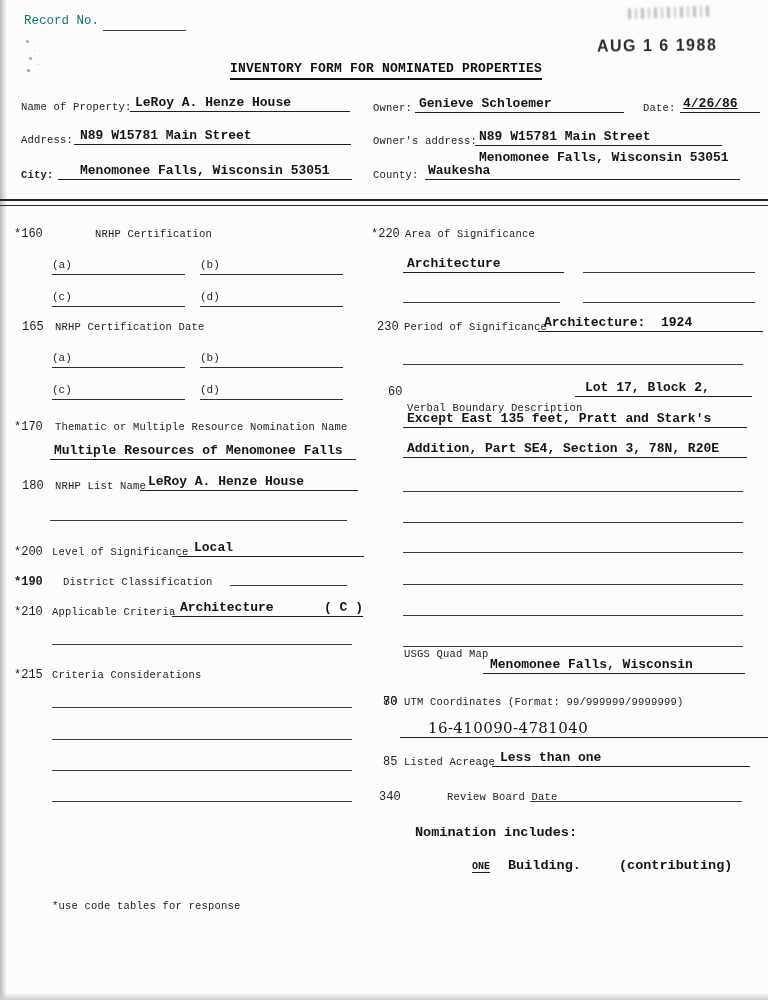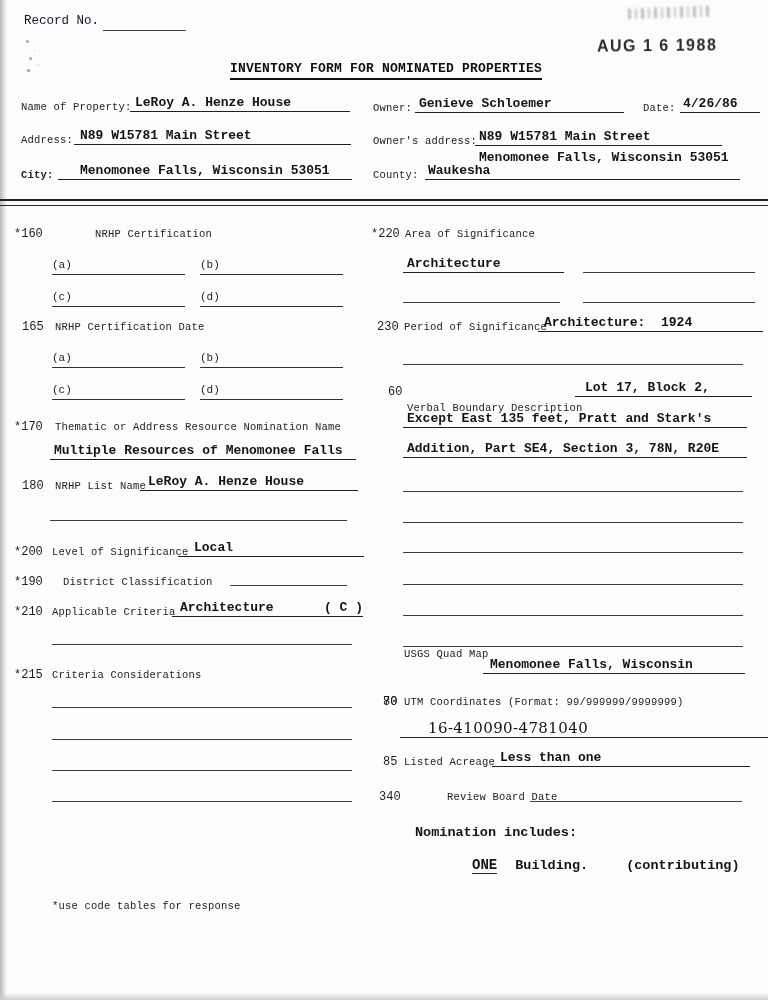--- a/index.html
+++ b/index.html
@@ -3,21 +3,21 @@
 <meta charset="utf-8">
 <style>
   html,body{margin:0;padding:0;background:#e8e8e8;}
   #page{
     position:relative;width:768px;height:1000px;margin:0 auto;
     background:#fcfcfc;overflow:hidden;
     font-family:"Liberation Mono",monospace;color:#1c1c1c;
   }
   .abs{position:absolute;}
   .lbl{font:10.5px/13px "Liberation Mono",monospace;color:#232323;letter-spacing:.2px;white-space:pre;}
-  .lbl-lg{font:12.5px/15px "Liberation Mono",monospace;color:#0f172a;white-space:pre;text-align:center;}
+  .lbl-lg{font:12.5px/15px "Liberation Mono",monospace;color:#0f766e;white-space:pre;text-align:center;}
   .num{font:12px/14px "Liberation Mono",monospace;color:#1d1d1d;white-space:pre;}
   .val{font:13px/16px "Liberation Mono",monospace;font-weight:600;color:#141414;white-space:pre;}
   .uval{border-bottom:1.6px solid #1f1f1f;}
   .line{border-bottom:1.4px solid #3c3c3c;height:0;}
   .slot{font:11px/14px "Liberation Mono",monospace;color:#1d1d1d;border-bottom:1.5px solid #2e2e2e;height:16px;}
   .title{
     font:bold 13px/17px "Liberation Mono",monospace;color:#101010;
     border-bottom:2px solid #141414;padding-bottom:1px;letter-spacing:.2px;white-space:pre;
   }
   .rule2{border-top:2.2px solid #222;border-bottom:1.6px solid #2a2a2a;height:4px;}
@@ -56,21 +56,21 @@
   <div class="abs title" style="left:230px;top:60px;">INVENTORY FORM FOR NOMINATED PROPERTIES</div>
 
   <div class="abs smudge" style="left:628px;top:7px;"></div>
   <div class="abs stamp-date" style="left:597px;top:37px;">AUG 1 6 1988</div>
 
   <div class="abs lbl" style="left:21px;top:101px;">Name of Property:</div>
   <div class="abs val uval" style="left:130px;top:95px;width:215px;padding-left:5px;">LeRoy A. Henze House</div>
   <div class="abs lbl" style="left:373px;top:102px;">Owner:</div>
   <div class="abs val uval" style="left:415px;top:96px;width:205px;padding-left:4px;">Genieve Schloemer</div>
   <div class="abs lbl" style="left:643px;top:102px;">Date:</div>
-  <div class="abs val uval" style="left:680px;top:96px;width:77px;padding-left:3px;">4/26/86</div>
+  <div class="abs val uval" style="left:680px;top:96px;width:77px;padding-left:3px;text-decoration:underline;">4/26/86</div>
 
   <div class="abs lbl" style="left:21px;top:134px;">Address:</div>
   <div class="abs val uval" style="left:74px;top:128px;width:271px;padding-left:6px;">N89 W15781 Main Street</div>
   <div class="abs lbl" style="left:373px;top:135px;">Owner's address:</div>
   <div class="abs val uval" style="left:475px;top:129px;width:243px;padding-left:4px;">N89 W15781 Main Street</div>
   <div class="abs val" style="left:479px;top:150px;">Menomonee Falls, Wisconsin 53051</div>
 
   <div class="abs lbl" style="left:21px;top:169px;font-weight:bold;">City:</div>
   <div class="abs val uval" style="left:58px;top:163px;width:272px;padding-left:22px;">Menomonee Falls, Wisconsin 53051</div>
   <div class="abs lbl" style="left:373px;top:169px;">County:</div>
@@ -88,33 +88,33 @@
 
   <div class="abs num" style="left:22px;top:320px;">165</div>
   <div class="abs lbl" style="left:55px;top:321px;">NRHP Certification Date</div>
 
   <div class="abs slot" style="left:52px;top:351px;width:133px;">(a)</div>
   <div class="abs slot" style="left:200px;top:351px;width:143px;">(b)</div>
   <div class="abs slot" style="left:52px;top:383px;width:133px;">(c)</div>
   <div class="abs slot" style="left:200px;top:383px;width:143px;">(d)</div>
 
   <div class="abs num" style="left:14px;top:420px;">*170</div>
-  <div class="abs lbl" style="left:55px;top:421px;">Thematic or Address Resource Nomination Name</div>
+  <div class="abs lbl" style="left:55px;top:421px;">Thematic or Multiple Resource Nomination Name</div>
   <div class="abs val uval" style="left:50px;top:443px;width:302px;padding-left:4px;">Multiple Resources of Menomonee Falls</div>
 
   <div class="abs num" style="left:22px;top:479px;">180</div>
   <div class="abs lbl" style="left:55px;top:480px;">NRHP List Name</div>
   <div class="abs val uval" style="left:140px;top:474px;width:210px;padding-left:8px;">LeRoy A. Henze House</div>
   <div class="abs line" style="left:50px;top:520px;width:297px;"></div>
 
   <div class="abs num" style="left:14px;top:545px;">*200</div>
   <div class="abs lbl" style="left:52px;top:546px;">Level of Significance</div>
   <div class="abs val uval" style="left:178px;top:540px;width:170px;padding-left:16px;">Local</div>
 
-  <div class="abs num" style="left:14px;top:575px;">*190</div>
+  <div class="abs num" style="left:14px;top:575px;font-weight:bold;">*190</div>
   <div class="abs lbl" style="left:52px;top:576px;padding-left:11px;">District Classification</div>
   <div class="abs line" style="left:230px;top:585px;width:117px;"></div>
 
   <div class="abs num" style="left:14px;top:605px;">*210</div>
   <div class="abs lbl" style="left:52px;top:606px;">Applicable Criteria</div>
   <div class="abs val uval vflex" style="left:172px;top:600px;width:183px;padding-left:8px;">
     <span>Architecture</span>
     <span>( C )</span>
   </div>
   <div class="abs line" style="left:52px;top:644px;width:300px;"></div>
@@ -163,16 +163,16 @@
   <div class="abs num" style="left:383px;top:755px;">85</div>
   <div class="abs lbl" style="left:404px;top:756px;">Listed Acreage</div>
   <div class="abs val uval" style="left:492px;top:750px;width:250px;padding-left:8px;">Less than one</div>
 
   <div class="abs num" style="left:379px;top:790px;">340</div>
   <div class="abs lbl" style="left:407px;top:791px;padding-left:40px;">Review Board Date</div>
   <div class="abs line" style="left:530px;top:801px;width:212px;"></div>
 
   <div class="abs val" style="left:415px;top:825px;font-size:13.5px;">Nomination includes:</div>
   <div class="abs" style="left:472px;top:856px;">
-    <span class="val uval" style="font-size:14px;">ONE</span><span class="val" style="font-size:13.5px;margin-left:18px;">Building.</span><span class="val" style="font-size:13.5px;margin-left:38px;">(contributing)</span>
+    <span class="val uval" style="font-size:10px;">ONE</span><span class="val" style="font-size:13.5px;margin-left:18px;">Building.</span><span class="val" style="font-size:13.5px;margin-left:38px;">(contributing)</span>
   </div>
 
 </div>
 
 </body></html>

